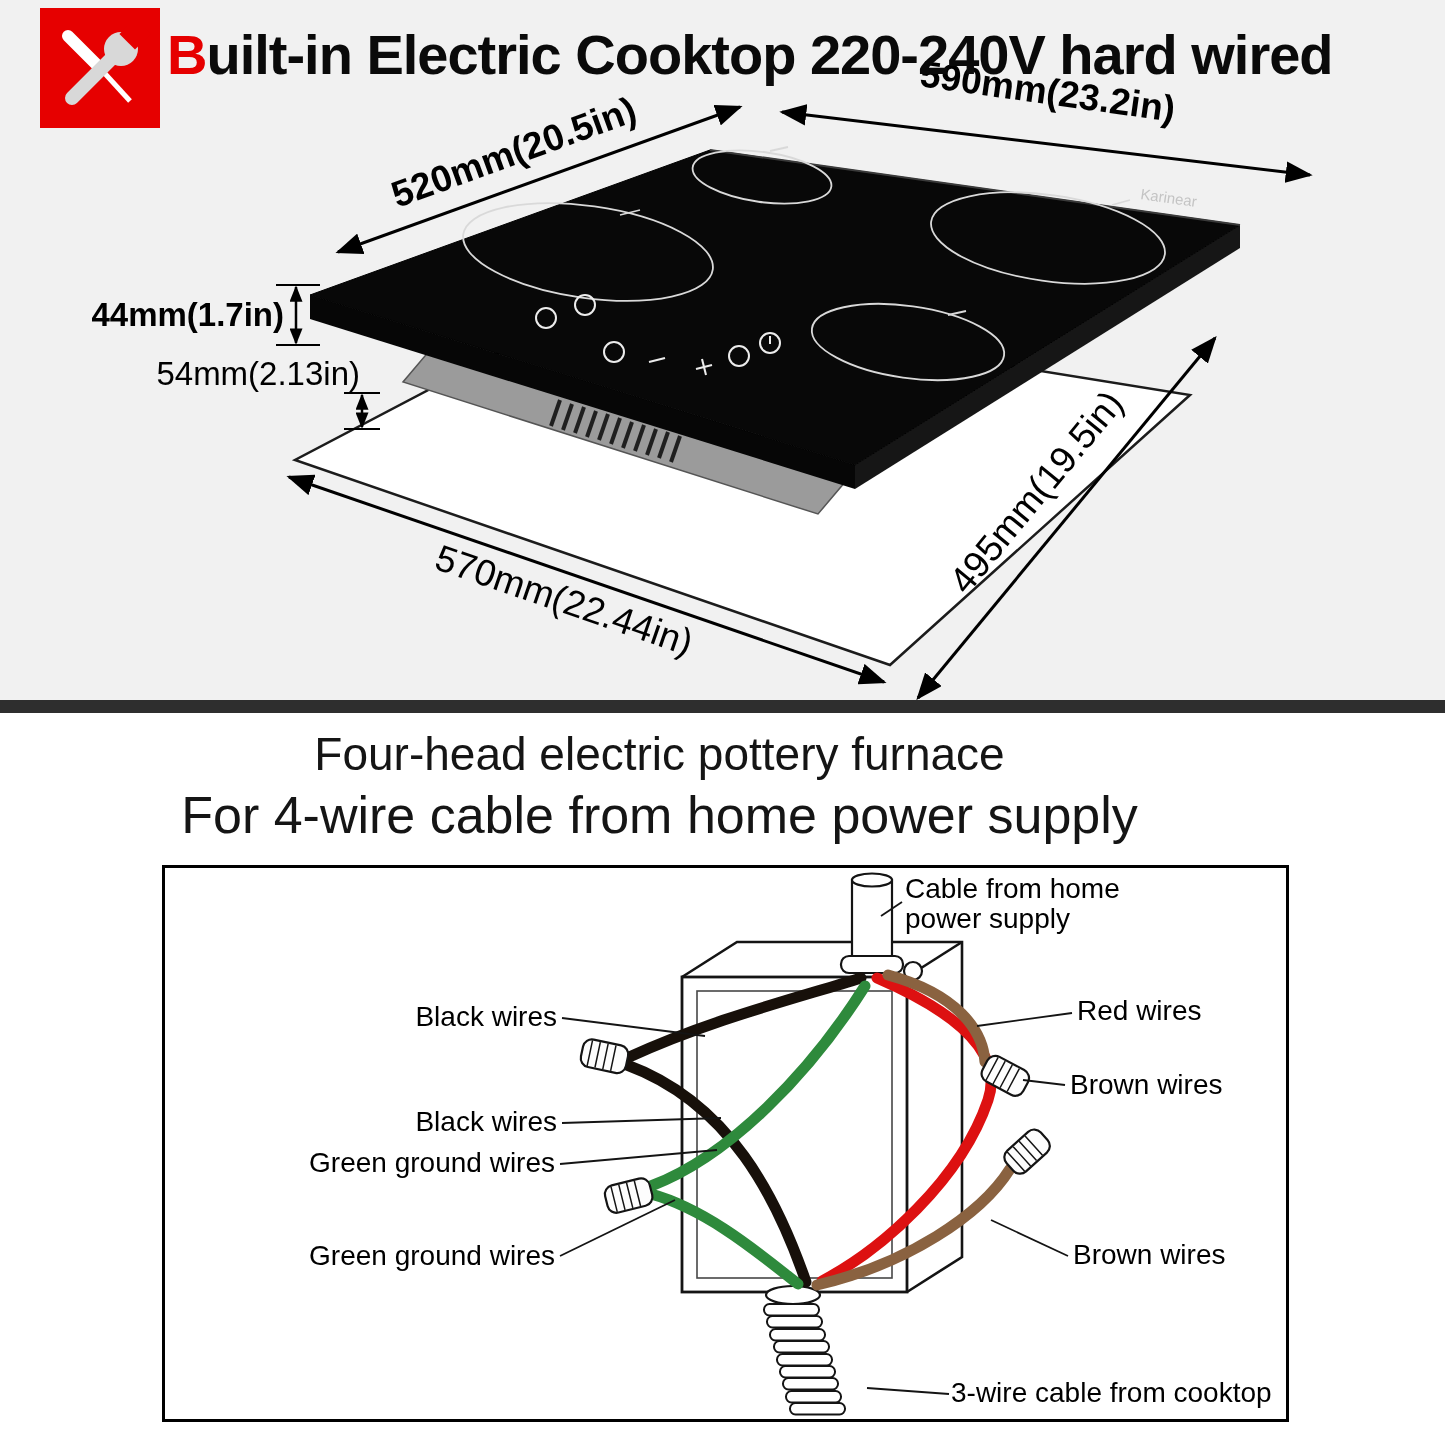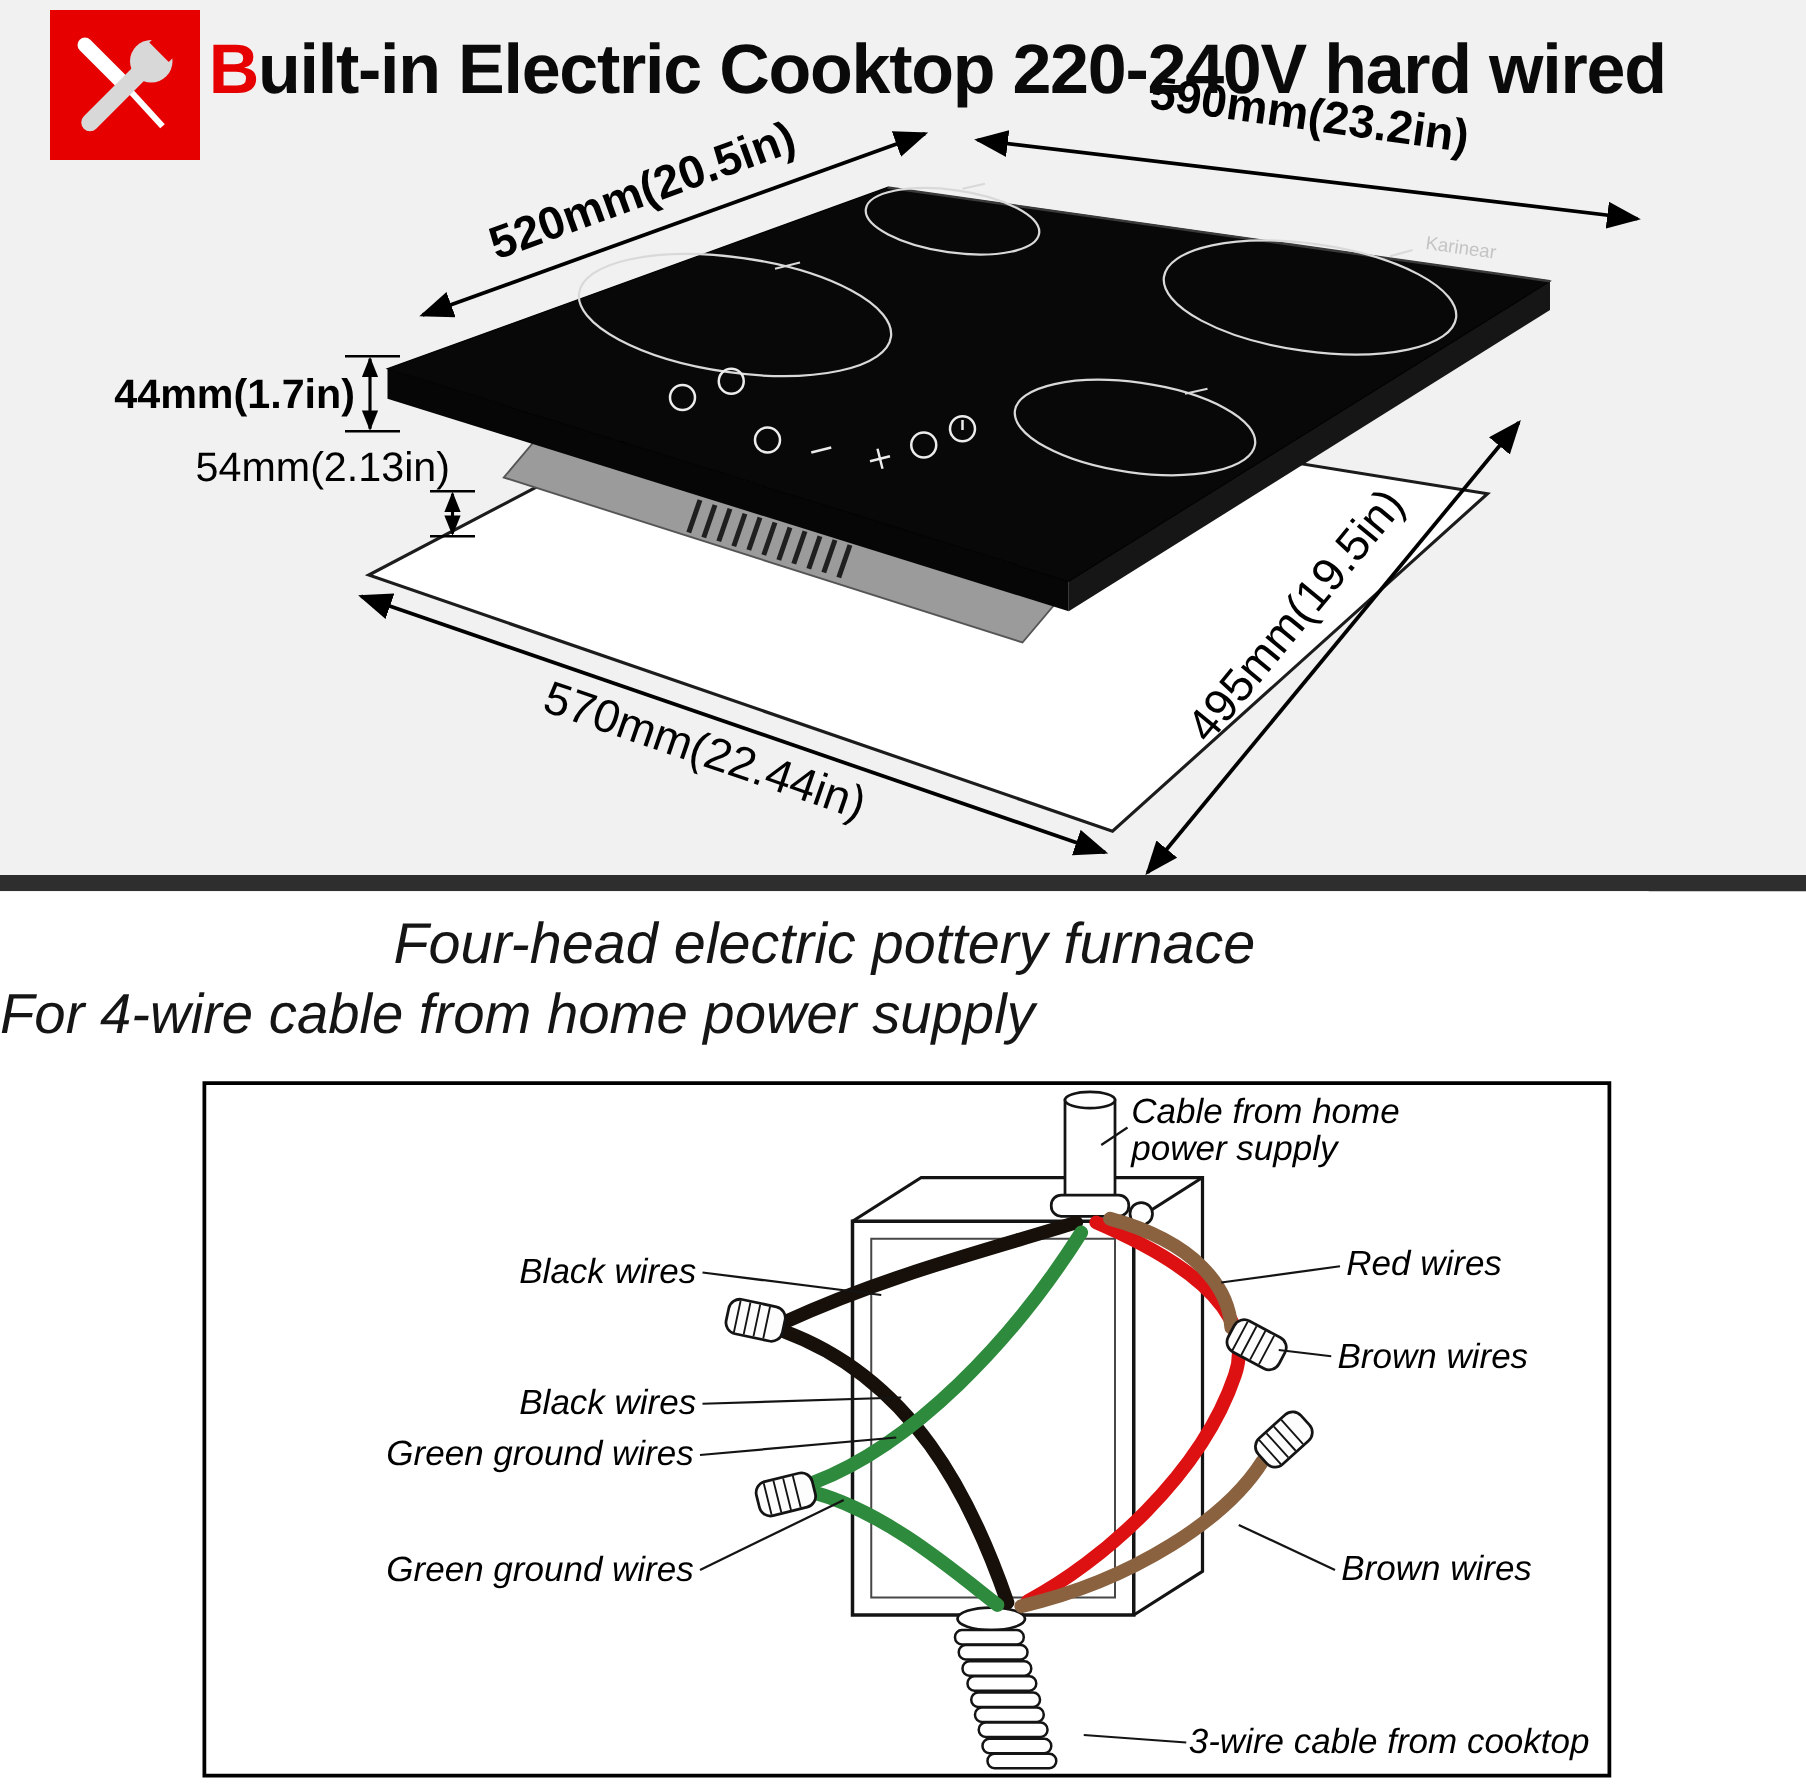--- a/index.html
+++ b/index.html
@@ -12,25 +12,25 @@
   .tools-badge { position:absolute; left:40px; top:8px; width:120px; height:120px; }
   .main-title { position:absolute; left:167px; top:22px; font-size:56px; font-weight:bold;
                 color:#0a0a0a; letter-spacing:-1px; white-space:nowrap; }
   .main-title .accent { color:#e60000; }
   .cooktop-svg { position:absolute; left:0; top:0; }
 
   
   .divider { width:1445px; height:13px; background:#2e2e2e; }
 
   
-  .wiring-panel { position:relative; width:1319px; height:719px; background:#ffffff;font-style:italic; }
+  .wiring-panel { position:relative; width:1319px; height:719px; background:#ffffff; }
   .w-title1 { position:absolute; top:14px; left:0; width:100%; text-align:center;
               font-size:46px; font-weight:400; color:#151515; }
-  .w-title2 { position:absolute; top:72px; left:0; width:100%; text-align:left;
-              font-size:45px; font-weight:400; color:#151515; }
+  .w-title2 { position:absolute; top:72px; left:0; width:100%; text-align:center;
+              font-size:52px; font-weight:400; color:#151515; }
   .diagram-box { position:absolute; left:162px; top:152px; width:1127px; height:557px;
                  border:3px solid #000; background:#ffffff; }
   svg text { font-family:"Liberation Sans", sans-serif; }
 </style>
 </head>
 <body>
 
 <div class="page">
 
   <section class="top-panel">

